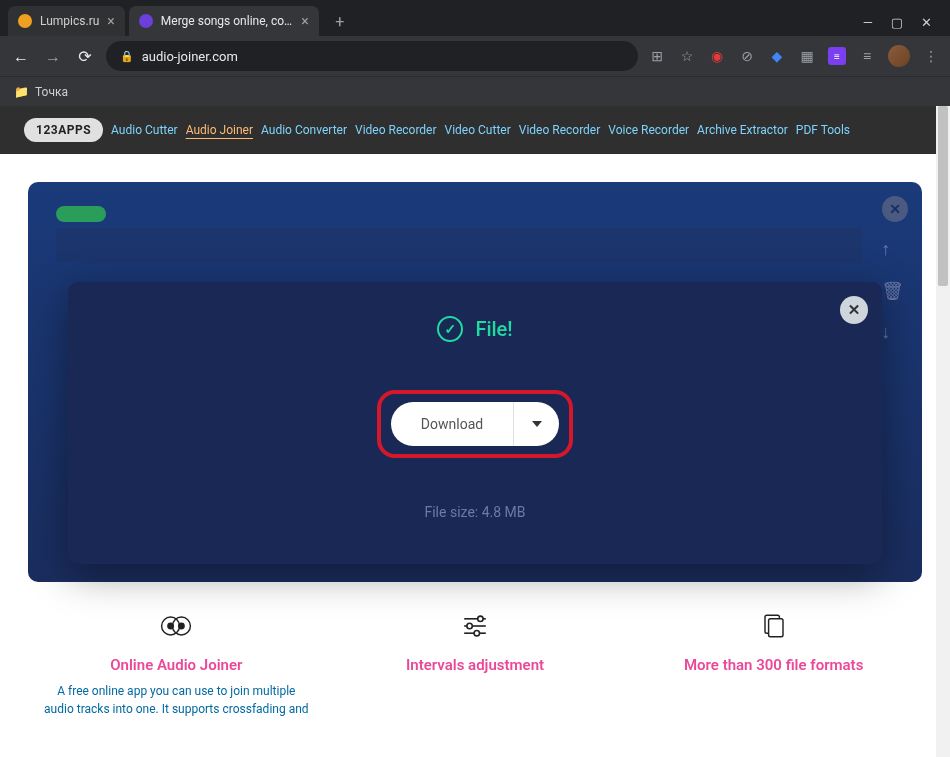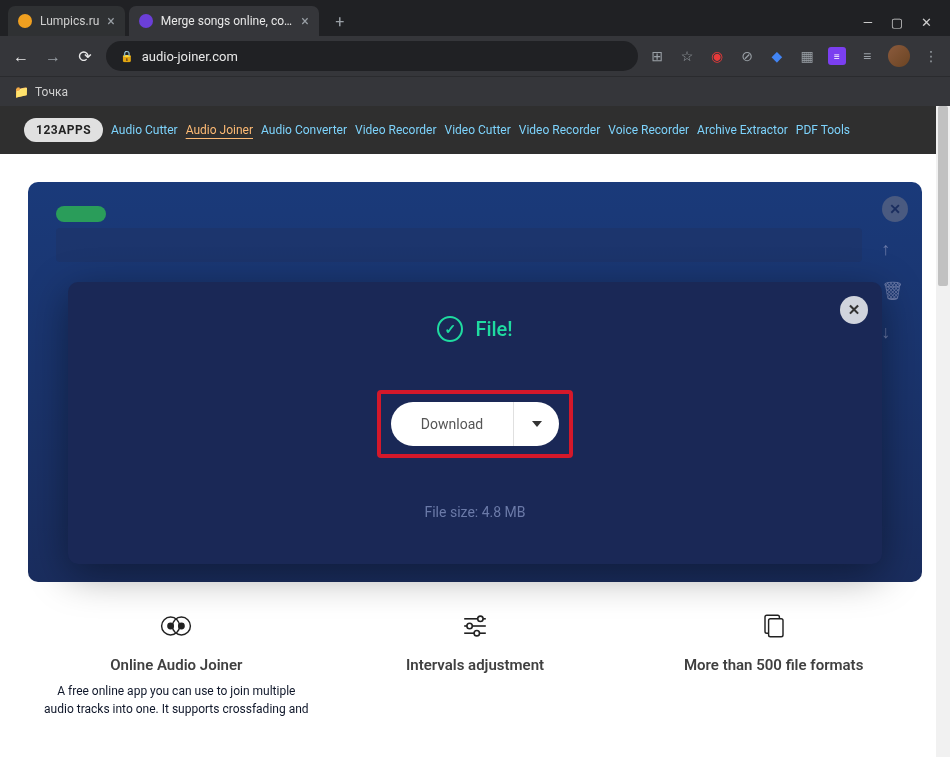--- a/index.html
+++ b/index.html
@@ -43,34 +43,34 @@
 .track-tag { position:absolute; left:28px; top:24px; width:50px; height:16px; background:#2a9d5a; border-radius:8px; }
 .side-icons { position:absolute; right:18px; top:56px; display:flex; flex-direction:column; gap:20px; color:#6b7aa8; font-size:18px; }
 .panel-close-outer { position:absolute; right:14px; top:14px; width:26px; height:26px; background:#4a5a80; border-radius:50%; display:flex; align-items:center; justify-content:center; color:#1a2d5e; font-size:14px; font-weight:700; }
 
 .modal { position:absolute; left:40px; right:40px; top:100px; bottom:18px; background:#1a2856; border-radius:10px; box-shadow:0 10px 40px rgba(0,0,0,0.4); padding:30px 30px 0 30px; display:flex; flex-direction:column; align-items:center; }
 .modal-close { position:absolute; right:14px; top:14px; width:28px; height:28px; background:#d0d4dd; border-radius:50%; display:flex; align-items:center; justify-content:center; color:#333; font-size:15px; font-weight:700; cursor:pointer; }
 .done-row { display:flex; align-items:center; gap:12px; margin-top:4px; }
 .check-circle { width:26px; height:26px; border:2.5px solid #1fdba0; border-radius:50%; display:flex; align-items:center; justify-content:center; color:#1fdba0; font-size:14px; font-weight:700; }
 .done-txt { color:#1fdba0; font-size:20px; font-weight:500; }
 
-.dl-highlight { border:4px solid #d4182a; border-radius:4px; padding:8px 10px; margin-top:48px; }
+.dl-highlight { border:4px solid #d4182a; border-radius:18px; padding:8px 10px; margin-top:48px; }
 .dl-btn { background:#fff; border-radius:24px; height:44px; width:168px; display:flex; align-items:center; overflow:hidden; }
 .dl-main { flex:1; text-align:center; color:#555; font-size:14px; cursor:pointer; }
 .dl-arrow { width:46px; height:100%; border-left:1px solid #e0e0e0; display:flex; align-items:center; justify-content:center; cursor:pointer; }
 .dl-arrow::after { content:''; border-left:5px solid transparent; border-right:5px solid transparent; border-top:6px solid #333; }
 
 .filesize { color:#6b7aa8; font-size:14px; margin-top:46px; }
 
 .features { display:flex; padding:24px 44px 0 44px; gap:34px; }
 .feat { flex:1; text-align:center; }
 .feat-ico { height:40px; display:flex; align-items:center; justify-content:center; color:#222; margin-bottom:10px; }
 .feat-ico svg { width:36px; height:36px; }
-.feat h3 { font-size:15px; font-weight:600; color:#404040; margin-bottom:8px; }
-.feat p { font-size:12px; color:#0f172a; line-height:1.5; }
+.feat h3 { font-size:15px; font-weight:600; color:#ec4899; margin-bottom:8px; }
+.feat p { font-size:12px; color:#0369a1; line-height:1.5; }
 </style>
 </head>
 <body>
 
 <div class="titlebar">
   <div class="tab">
     <span class="favicon" style="background:#f0a020"></span>
     <span class="lbl">Lumpics.ru</span>
     <span class="tab-close">×</span>
   </div>
@@ -186,16 +186,16 @@
       </div>
       <h3>Intervals adjustment</h3>
     </div>
     <div class="feat">
       <div class="feat-ico">
         <svg viewBox="0 0 40 40" fill="none" stroke="currentColor" stroke-width="1.6">
             <rect x="10" y="8" width="16" height="20" rx="2"></rect>
             <rect x="14" y="12" width="16" height="20" rx="2" fill="#fff"></rect>
           </svg>
       </div>
-      <h3>More than 500 file formats</h3>
+      <h3>More than 300 file formats</h3>
     </div>
   </div>
 </div>
 
 </body></html>

